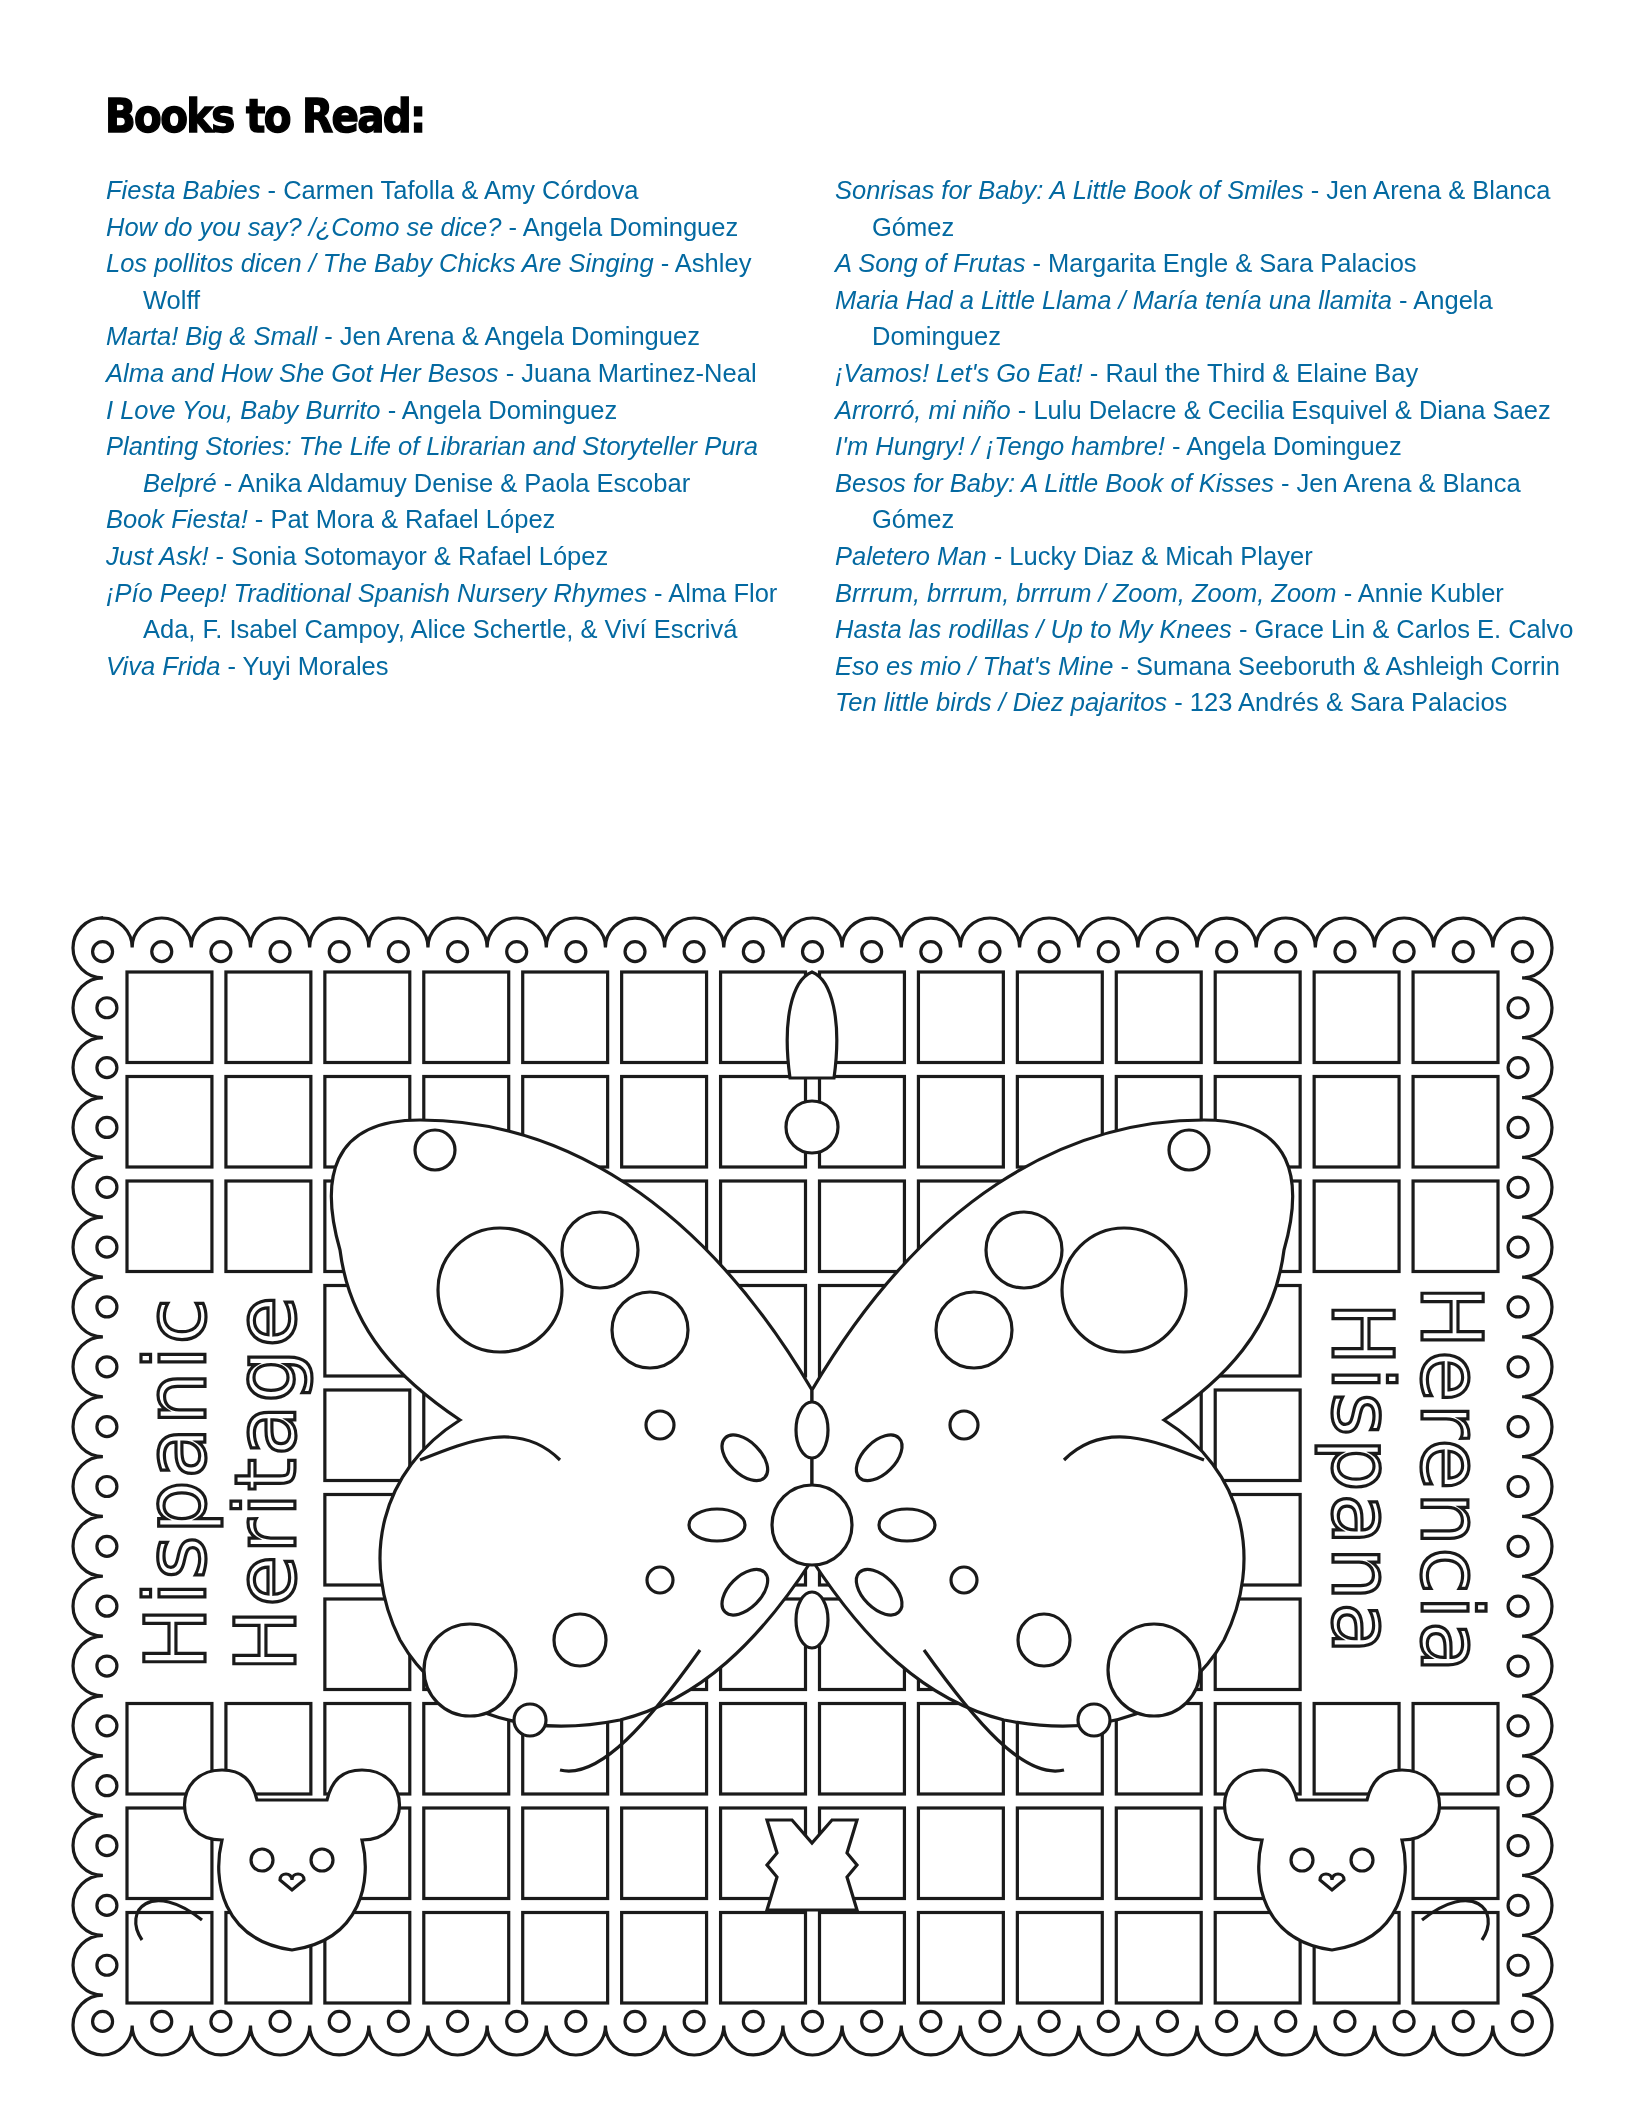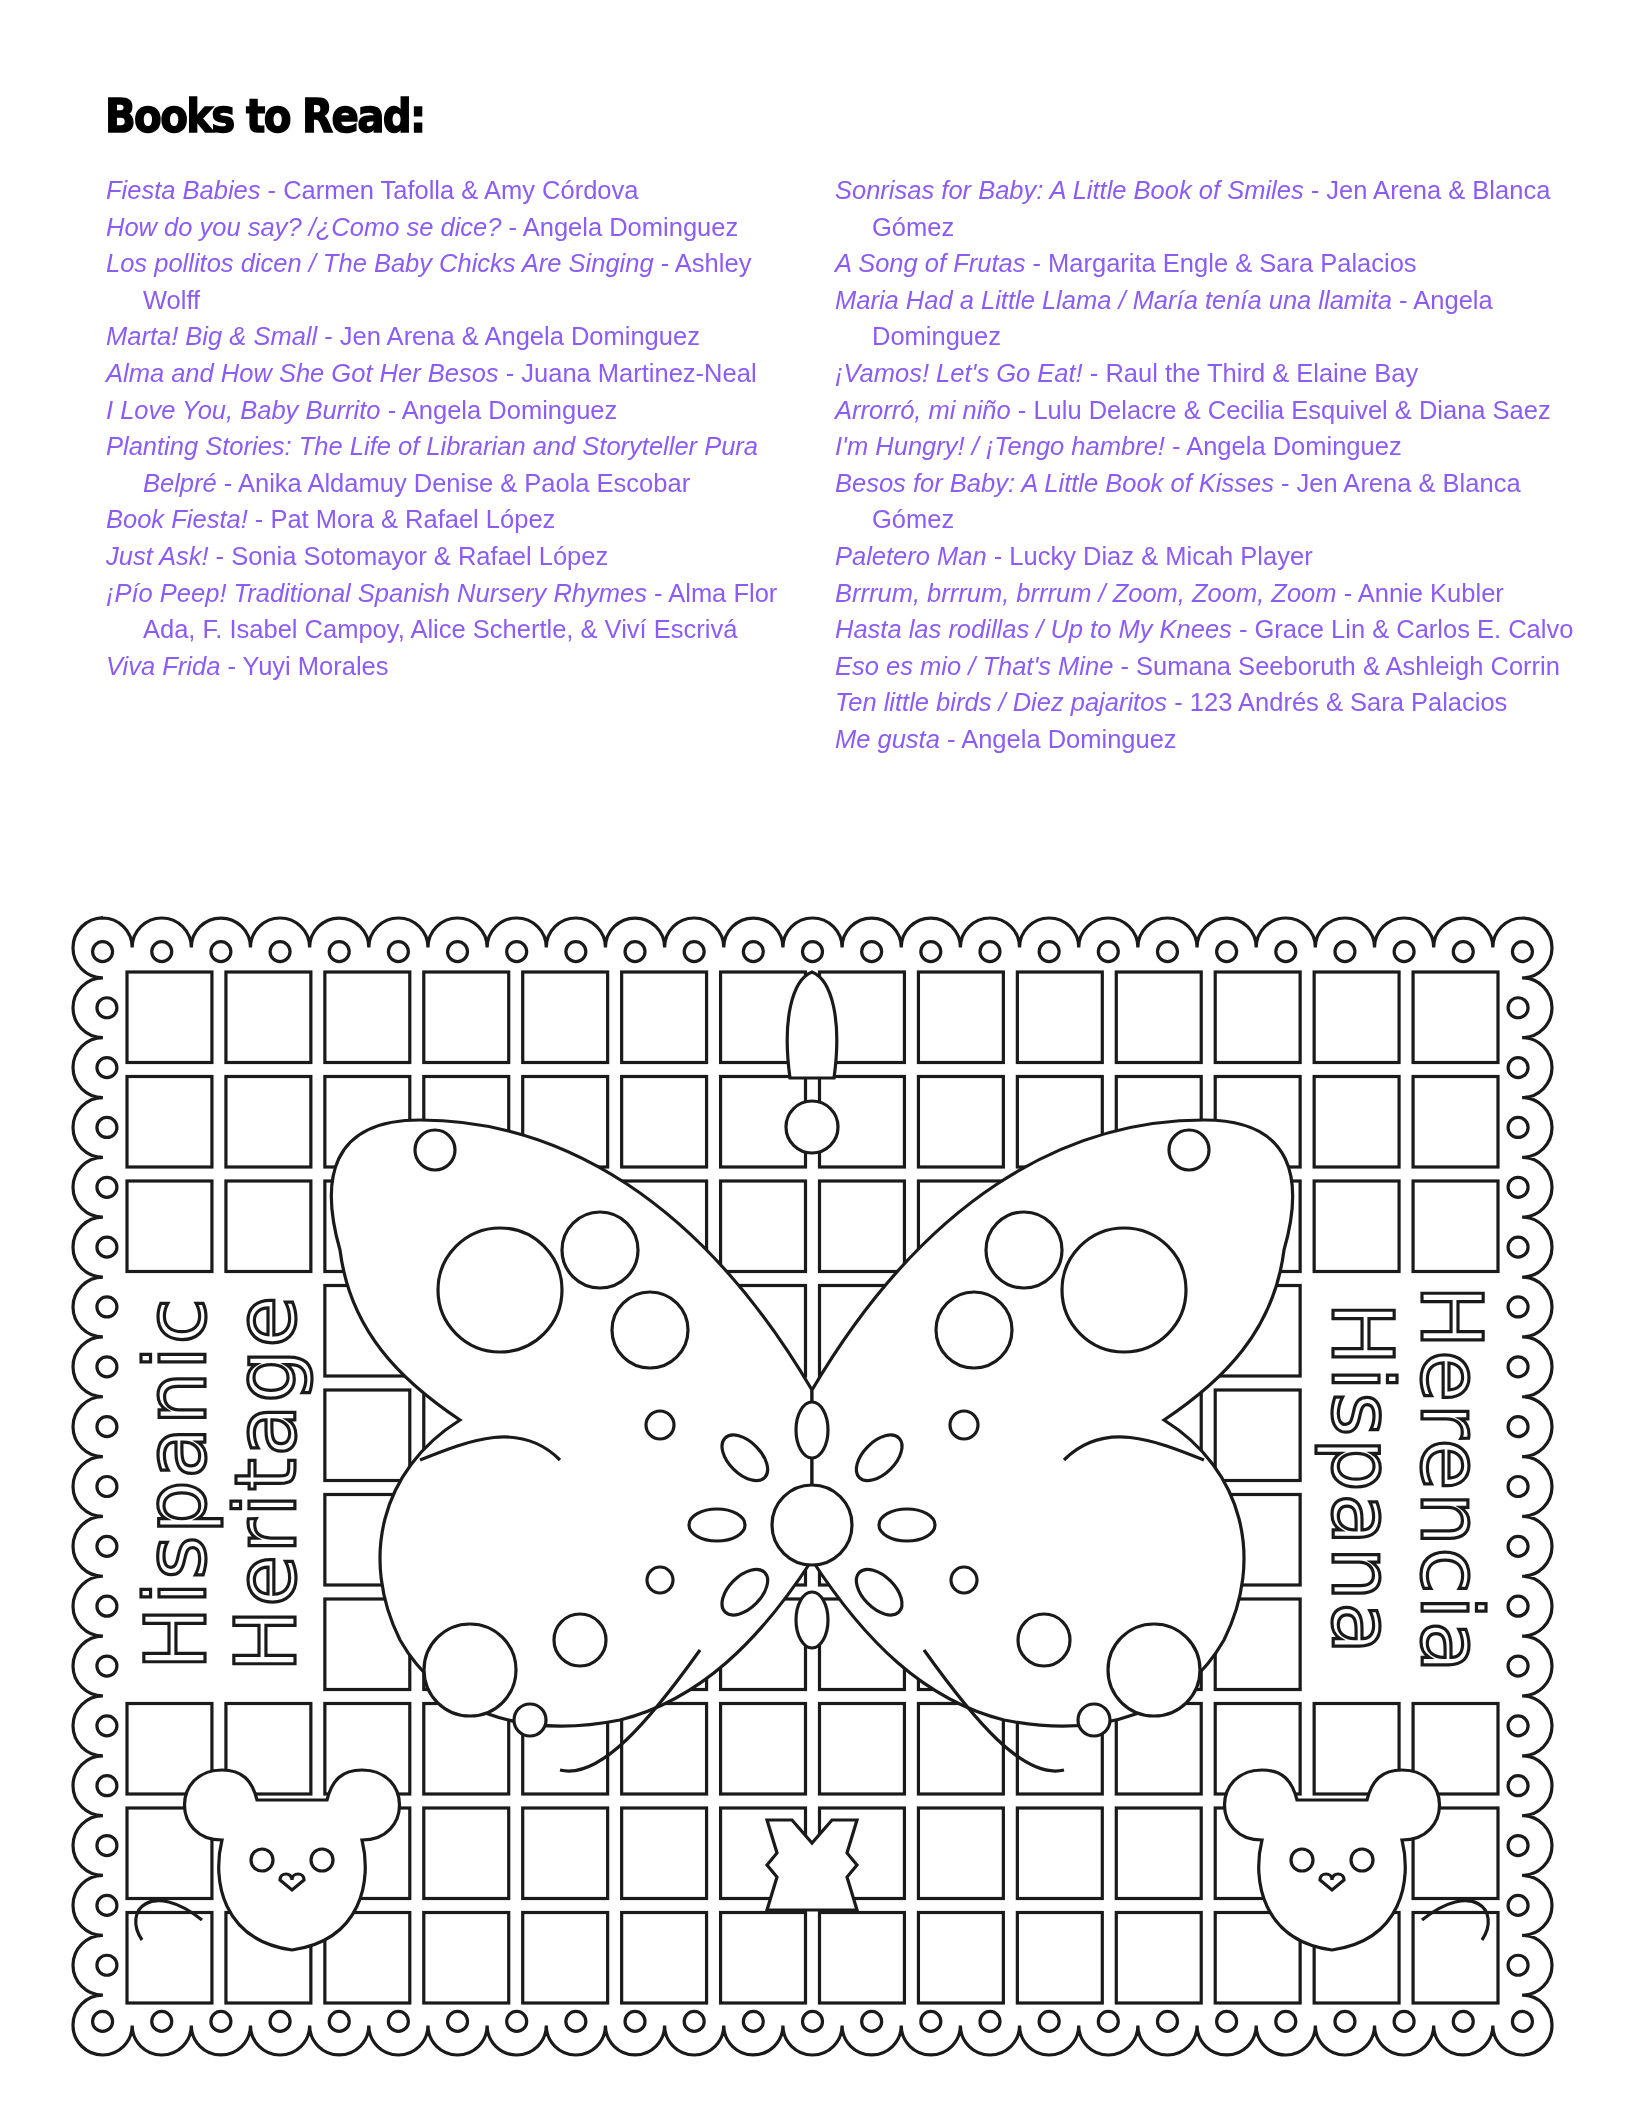--- a/index.html
+++ b/index.html
@@ -7,21 +7,21 @@
   .title {
     position:absolute; left:105px; top:88px;
     font-family:"DejaVu Sans", sans-serif; font-weight:900;
     font-size:47px; letter-spacing:-2px; color:#000;
     transform:scaleX(0.86); transform-origin:left top;
     -webkit-text-stroke:1.5px #000;
   }
   .col {
     position:absolute; top:172px;
     font-family:"Liberation Sans", sans-serif; font-size:25.5px;
-    line-height:36.6px; color:#8b5cf6;
+    line-height:36.6px; color:#0369a1;
   }
   .col.left { left:106px; width:700px; }
   .col.right { left:835px; width:760px; }
   .entry { padding-left:37px; text-indent:-37px; }
   .entry i { font-style:italic; }
   svg.picado { position:absolute; left:0; top:0; }
   .lbl {
     font-family:"DejaVu Sans", sans-serif; font-size:84px;
     fill:#fff; stroke:#1a1a1a; stroke-width:3.2px; letter-spacing:2px;
   }
@@ -50,21 +50,20 @@
     <div class="entry"><i>Maria Had a Little Llama / María tenía una llamita</i> - <span>Angela Dominguez</span></div>
     <div class="entry"><i>¡Vamos! Let's Go Eat!</i> - <span>Raul the Third &amp; Elaine Bay</span></div>
     <div class="entry"><i>Arrorró, mi niño</i> - <span>Lulu Delacre &amp; Cecilia Esquivel &amp; Diana Saez</span></div>
     <div class="entry"><i>I'm Hungry! / ¡Tengo hambre!</i> - <span>Angela Dominguez</span></div>
     <div class="entry"><i>Besos for Baby: A Little Book of Kisses</i> - <span>Jen Arena &amp; Blanca Gómez</span></div>
     <div class="entry"><i>Paletero Man</i> - <span>Lucky Diaz &amp; Micah Player</span></div>
     <div class="entry"><i>Brrrum, brrrum, brrrum / Zoom, Zoom, Zoom</i> - <span>Annie Kubler</span></div>
     <div class="entry"><i>Hasta las rodillas / Up to My Knees</i> - <span>Grace Lin &amp; Carlos E. Calvo</span></div>
     <div class="entry"><i>Eso es mio / That's Mine</i> - <span>Sumana Seeboruth &amp; Ashleigh Corrin</span></div>
     <div class="entry"><i>Ten little birds / Diez pajaritos</i> - <span>123 Andrés &amp; Sara Palacios</span></div>
-    <div class="entry"><i>Me gusta</i> - <span>Angela Dominguez</span></div>
   </div>
 
 <svg class="picado" width="1632" height="2112" viewBox="0 0 1632 2112" id="art">
   <g id="border" fill="none" stroke="#1a1a1a" stroke-width="3.2">
       <path d="M 102.58 947.921052631579 M 73 947.58 A 29.58 29.58 0 0 1 132.16 947.58 M 132.16 947.58 A 29.58 29.58 0 0 1 191.32 947.58 M 191.32 947.58 A 29.58 29.58 0 0 1 250.48 947.58 M 250.48 947.58 A 29.58 29.58 0 0 1 309.64 947.58 M 309.64 947.58 A 29.58 29.58 0 0 1 368.79999999999995 947.58 M 368.79999999999995 947.58 A 29.58 29.58 0 0 1 427.9599999999999 947.58 M 427.96 947.58 A 29.58 29.58 0 0 1 487.12 947.58 M 487.12 947.58 A 29.58 29.58 0 0 1 546.28 947.58 M 546.28 947.58 A 29.58 29.58 0 0 1 605.4399999999999 947.58 M 605.4399999999999 947.58 A 29.58 29.58 0 0 1 664.5999999999999 947.58 M 664.5999999999999 947.58 A 29.58 29.58 0 0 1 723.7599999999999 947.58 M 723.76 947.58 A 29.58 29.58 0 0 1 782.92 947.58 M 782.92 947.58 A 29.58 29.58 0 0 1 842.0799999999999 947.58 M 842.0799999999999 947.58 A 29.58 29.58 0 0 1 901.2399999999999 947.58 M 901.24 947.58 A 29.58 29.58 0 0 1 960.4 947.58 M 960.4 947.58 A 29.58 29.58 0 0 1 1019.56 947.58 M 1019.56 947.58 A 29.58 29.58 0 0 1 1078.72 947.58 M 1078.7199999999998 947.58 A 29.58 29.58 0 0 1 1137.8799999999999 947.58 M 1137.8799999999999 947.58 A 29.58 29.58 0 0 1 1197.04 947.58 M 1197.04 947.58 A 29.58 29.58 0 0 1 1256.2 947.58 M 1256.1999999999998 947.58 A 29.58 29.58 0 0 1 1315.36 947.58 M 1315.36 947.58 A 29.58 29.58 0 0 1 1374.52 947.58 M 1374.52 947.58 A 29.58 29.58 0 0 1 1433.68 947.58 M 1433.6799999999998 947.58 A 29.58 29.58 0 0 1 1492.84 947.58 M 1492.84 947.58 A 29.58 29.58 0 0 1 1552 947.58 M 73 2025.42 A 29.58 29.58 0 0 0 132.16 2025.42 M 132.16 2025.42 A 29.58 29.58 0 0 0 191.32 2025.42 M 191.32 2025.42 A 29.58 29.58 0 0 0 250.48 2025.42 M 250.48 2025.42 A 29.58 29.58 0 0 0 309.64 2025.42 M 309.64 2025.42 A 29.58 29.58 0 0 0 368.79999999999995 2025.42 M 368.79999999999995 2025.42 A 29.58 29.58 0 0 0 427.9599999999999 2025.42 M 427.96 2025.42 A 29.58 29.58 0 0 0 487.12 2025.42 M 487.12 2025.42 A 29.58 29.58 0 0 0 546.28 2025.42 M 546.28 2025.42 A 29.58 29.58 0 0 0 605.4399999999999 2025.42 M 605.4399999999999 2025.42 A 29.58 29.58 0 0 0 664.5999999999999 2025.42 M 664.5999999999999 2025.42 A 29.58 29.58 0 0 0 723.7599999999999 2025.42 M 723.76 2025.42 A 29.58 29.58 0 0 0 782.92 2025.42 M 782.92 2025.42 A 29.58 29.58 0 0 0 842.0799999999999 2025.42 M 842.0799999999999 2025.42 A 29.58 29.58 0 0 0 901.2399999999999 2025.42 M 901.24 2025.42 A 29.58 29.58 0 0 0 960.4 2025.42 M 960.4 2025.42 A 29.58 29.58 0 0 0 1019.56 2025.42 M 1019.56 2025.42 A 29.58 29.58 0 0 0 1078.72 2025.42 M 1078.7199999999998 2025.42 A 29.58 29.58 0 0 0 1137.8799999999999 2025.42 M 1137.8799999999999 2025.42 A 29.58 29.58 0 0 0 1197.04 2025.42 M 1197.04 2025.42 A 29.58 29.58 0 0 0 1256.2 2025.42 M 1256.1999999999998 2025.42 A 29.58 29.58 0 0 0 1315.36 2025.42 M 1315.36 2025.42 A 29.58 29.58 0 0 0 1374.52 2025.42 M 1374.52 2025.42 A 29.58 29.58 0 0 0 1433.68 2025.42 M 1433.6799999999998 2025.42 A 29.58 29.58 0 0 0 1492.84 2025.42 M 1492.84 2025.42 A 29.58 29.58 0 0 0 1552 2025.42 M 102.92105263157895 918 A 29.92105263157895 29.92105263157895 0 0 0 102.92105263157895 977.8421052631579 M 1522.078947368421 918 A 29.92105263157895 29.92105263157895 0 0 1 1522.078947368421 977.8421052631579 M 102.92105263157895 977.8421052631579 A 29.92105263157895 29.92105263157895 0 0 0 102.92105263157895 1037.6842105263158 M 1522.078947368421 977.8421052631579 A 29.92105263157895 29.92105263157895 0 0 1 1522.078947368421 1037.6842105263158 M 102.92105263157895 1037.6842105263158 A 29.92105263157895 29.92105263157895 0 0 0 102.92105263157895 1097.5263157894738 M 1522.078947368421 1037.6842105263158 A 29.92105263157895 29.92105263157895 0 0 1 1522.078947368421 1097.5263157894738 M 102.92105263157895 1097.5263157894738 A 29.92105263157895 29.92105263157895 0 0 0 102.92105263157895 1157.3684210526317 M 1522.078947368421 1097.5263157894738 A 29.92105263157895 29.92105263157895 0 0 1 1522.078947368421 1157.3684210526317 M 102.92105263157895 1157.3684210526317 A 29.92105263157895 29.92105263157895 0 0 0 102.92105263157895 1217.2105263157896 M 1522.078947368421 1157.3684210526317 A 29.92105263157895 29.92105263157895 0 0 1 1522.078947368421 1217.2105263157896 M 102.92105263157895 1217.2105263157896 A 29.92105263157895 29.92105263157895 0 0 0 102.92105263157895 1277.0526315789475 M 1522.078947368421 1217.2105263157896 A 29.92105263157895 29.92105263157895 0 0 1 1522.078947368421 1277.0526315789475 M 102.92105263157895 1277.0526315789475 A 29.92105263157895 29.92105263157895 0 0 0 102.92105263157895 1336.8947368421054 M 1522.078947368421 1277.0526315789475 A 29.92105263157895 29.92105263157895 0 0 1 1522.078947368421 1336.8947368421054 M 102.92105263157895 1336.8947368421052 A 29.92105263157895 29.92105263157895 0 0 0 102.92105263157895 1396.7368421052631 M 1522.078947368421 1336.8947368421052 A 29.92105263157895 29.92105263157895 0 0 1 1522.078947368421 1396.7368421052631 M 102.92105263157895 1396.7368421052631 A 29.92105263157895 29.92105263157895 0 0 0 102.92105263157895 1456.578947368421 M 1522.078947368421 1396.7368421052631 A 29.92105263157895 29.92105263157895 0 0 1 1522.078947368421 1456.578947368421 M 102.92105263157895 1456.578947368421 A 29.92105263157895 29.92105263157895 0 0 0 102.92105263157895 1516.421052631579 M 1522.078947368421 1456.578947368421 A 29.92105263157895 29.92105263157895 0 0 1 1522.078947368421 1516.421052631579 M 102.92105263157895 1516.421052631579 A 29.92105263157895 29.92105263157895 0 0 0 102.92105263157895 1576.2631578947369 M 1522.078947368421 1516.421052631579 A 29.92105263157895 29.92105263157895 0 0 1 1522.078947368421 1576.2631578947369 M 102.92105263157895 1576.2631578947369 A 29.92105263157895 29.92105263157895 0 0 0 102.92105263157895 1636.1052631578948 M 1522.078947368421 1576.2631578947369 A 29.92105263157895 29.92105263157895 0 0 1 1522.078947368421 1636.1052631578948 M 102.92105263157895 1636.1052631578948 A 29.92105263157895 29.92105263157895 0 0 0 102.92105263157895 1695.9473684210527 M 1522.078947368421 1636.1052631578948 A 29.92105263157895 29.92105263157895 0 0 1 1522.078947368421 1695.9473684210527 M 102.92105263157895 1695.9473684210527 A 29.92105263157895 29.92105263157895 0 0 0 102.92105263157895 1755.7894736842106 M 1522.078947368421 1695.9473684210527 A 29.92105263157895 29.92105263157895 0 0 1 1522.078947368421 1755.7894736842106 M 102.92105263157895 1755.7894736842104 A 29.92105263157895 29.92105263157895 0 0 0 102.92105263157895 1815.6315789473683 M 1522.078947368421 1755.7894736842104 A 29.92105263157895 29.92105263157895 0 0 1 1522.078947368421 1815.6315789473683 M 102.92105263157895 1815.6315789473683 A 29.92105263157895 29.92105263157895 0 0 0 102.92105263157895 1875.4736842105262 M 1522.078947368421 1815.6315789473683 A 29.92105263157895 29.92105263157895 0 0 1 1522.078947368421 1875.4736842105262 M 102.92105263157895 1875.4736842105262 A 29.92105263157895 29.92105263157895 0 0 0 102.92105263157895 1935.3157894736842 M 1522.078947368421 1875.4736842105262 A 29.92105263157895 29.92105263157895 0 0 1 1522.078947368421 1935.3157894736842 M 102.92105263157895 1935.3157894736842 A 29.92105263157895 29.92105263157895 0 0 0 102.92105263157895 1995.157894736842 M 1522.078947368421 1935.3157894736842 A 29.92105263157895 29.92105263157895 0 0 1 1522.078947368421 1995.157894736842 M 102.92105263157895 1995.157894736842 A 29.92105263157895 29.92105263157895 0 0 0 102.92105263157895 2055 M 1522.078947368421 1995.157894736842 A 29.92105263157895 29.92105263157895 0 0 1 1522.078947368421 2055 "></path>
       <circle cx="102.58" cy="951.58" r="10"></circle>
       <circle cx="102.58" cy="2021.42" r="10"></circle>
       <circle cx="161.74" cy="951.58" r="10"></circle>
       <circle cx="161.74" cy="2021.42" r="10"></circle>
       <circle cx="220.89999999999998" cy="951.58" r="10"></circle>

